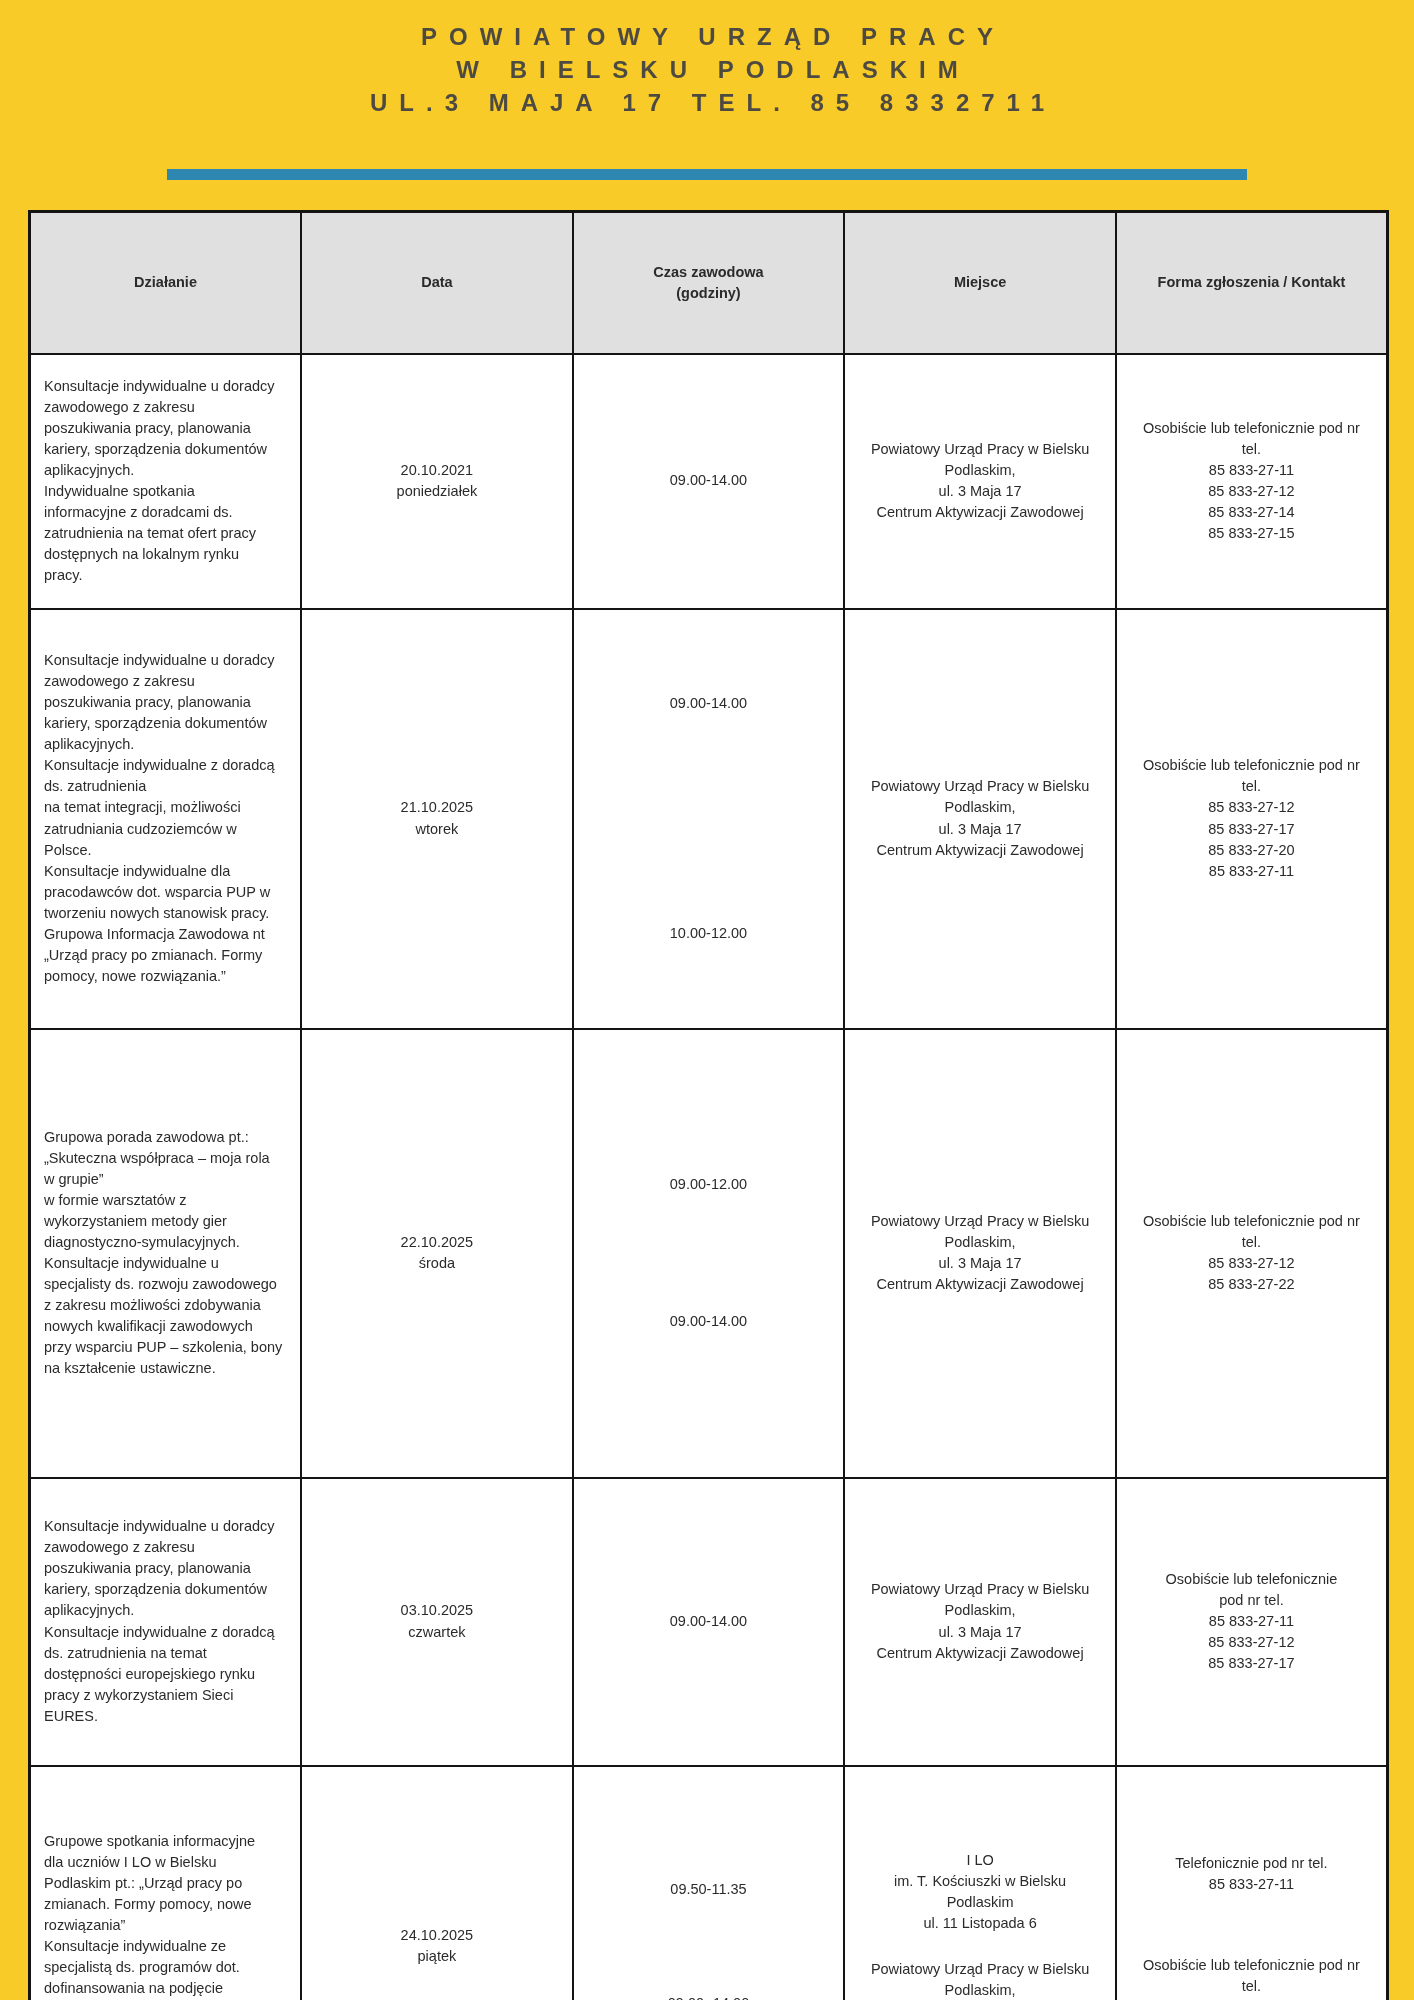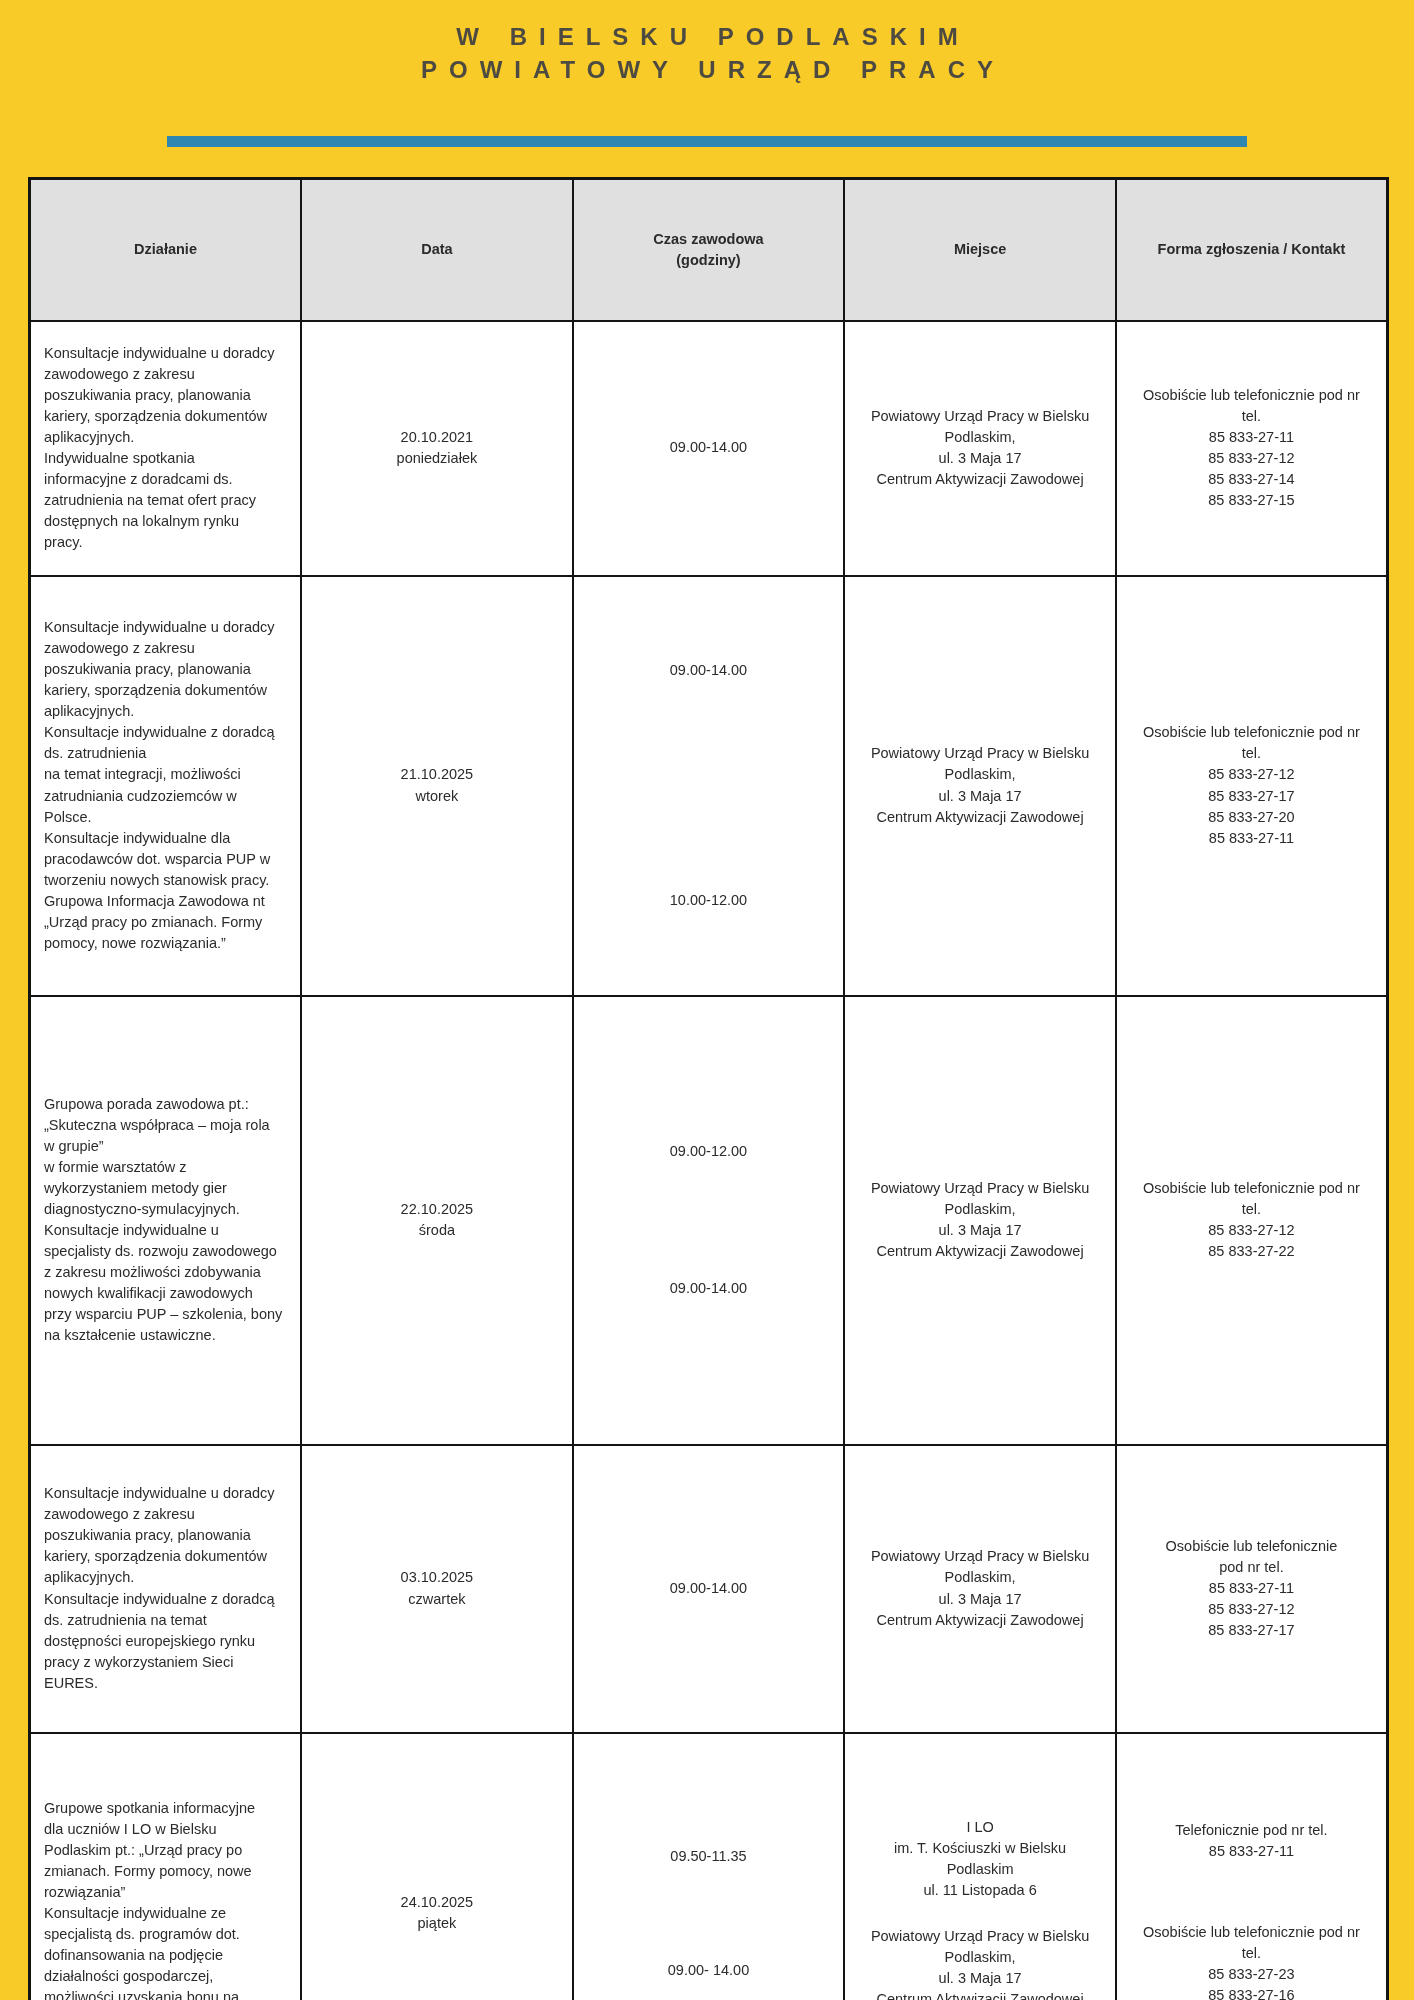--- a/index.html
+++ b/index.html
@@ -62,22 +62,23 @@
   tr.r1{height:255px;}
   tr.r2{height:420px;}
   tr.r3{height:449px;}
   tr.r4{height:288px;}
   tr.r5{height:362px;}
 </style>
 </head>
 <body>
 
 <div class="banner">
+  <div>POWIATOWY URZĄD PRACY</div>
   <div>W BIELSKU PODLASKIM</div>
-  <div>POWIATOWY URZĄD PRACY</div>
+  <div>UL.3 MAJA 17 TEL. 85 8332711</div>
 </div>
 
 <div class="divider"></div>
 
 <table class="schedule">
   <colgroup>
       <col>
       <col>
       <col>
       <col>

